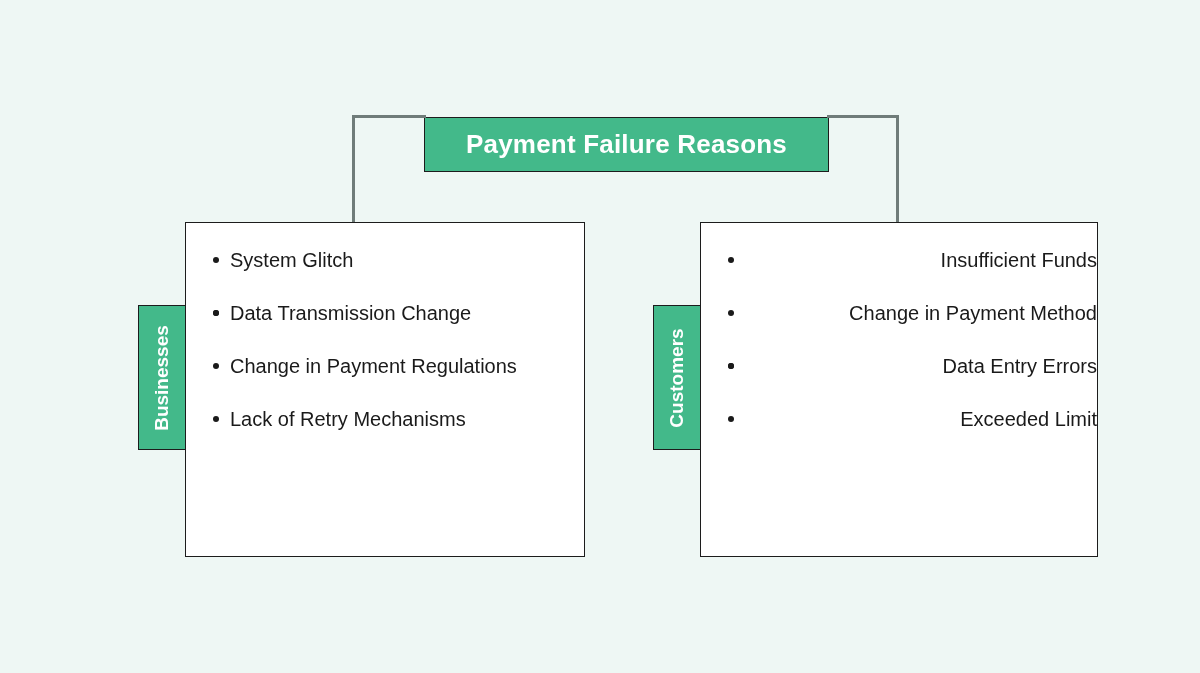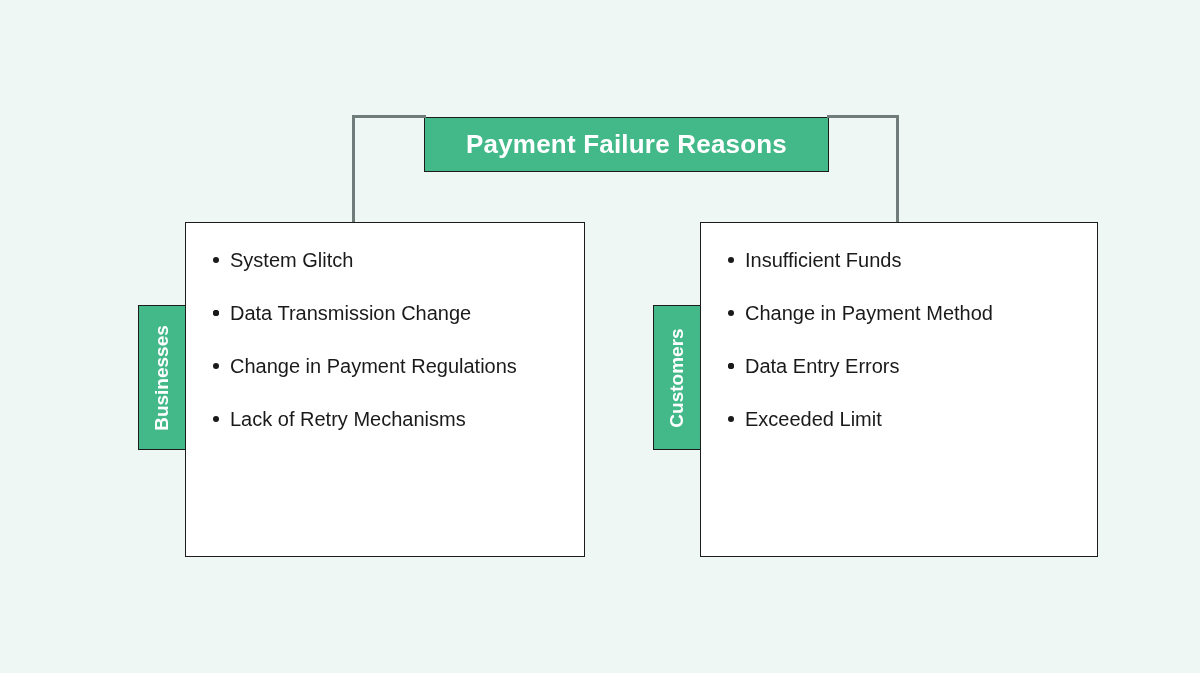--- a/index.html
+++ b/index.html
@@ -53,21 +53,21 @@
   .conn-v-right { left: 896px; top: 115px; width: 3px;   height: 109px; }
 
   
   .panel {
     position: absolute;
     background: #ffffff;
     border: 1.5px solid #1c1c1c;
     box-sizing: border-box;
   }
   .panel-left  { left: 185px; top: 222px; width: 400px; height: 335px; }
-  .panel-right { left: 700px; top: 222px; width: 398px; height: 335px; }
+  .panel-right { left: 700px; top: 222px; width: 398px; height: 335px; text-align: right; }
 
   .panel-list {
     list-style: none;
     margin: 0;
     padding: 27px 0 0 0;
   }
   .panel-list li {
     position: relative;
     padding-left: 44px;
     font-size: 20px;

